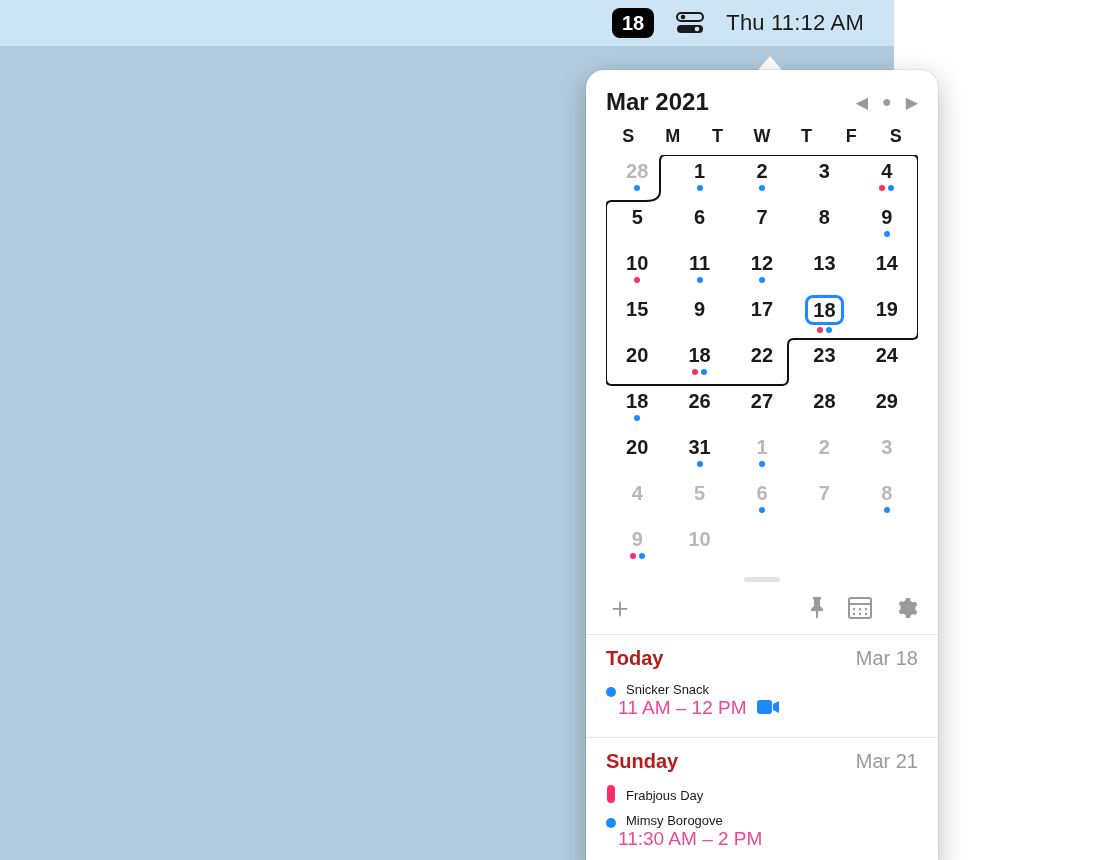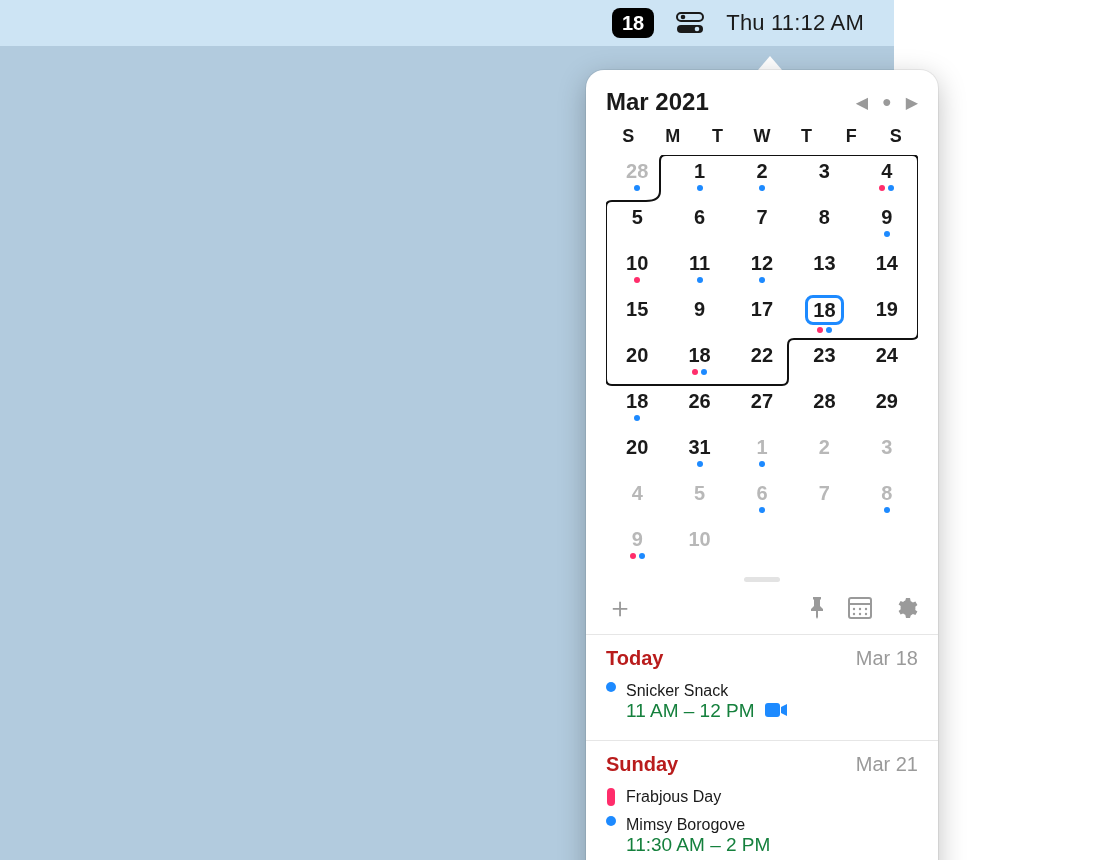--- a/index.html
+++ b/index.html
@@ -42,25 +42,25 @@
   .tools .btn{cursor:pointer}
   .plus{font-size:28px;line-height:22px;font-weight:400}
 
   .divider{height:1px;background:#e6e6e6;margin:0 -20px}
 
   .section{padding:12px 0}
   .sec-hdr{display:flex;justify-content:space-between;align-items:baseline;margin-bottom:8px}
   .sec-hdr .ttl{font-weight:700;font-size:20px;color:#b91c1c}
   .sec-hdr .sub{color:#9a9a9a;font-size:20px}
   .event{padding:4px 0 6px 0}
-  .ev-title{display:flex;align-items:flex-start;gap:10px;font-size:16px;color:#1a1a1a}
+  .ev-title{display:flex;align-items:flex-end;gap:10px;font-size:13px;color:#1a1a1a}
   .ev-dot{width:10px;height:10px;border-radius:50%}
   .ev-dot.b{background:#1d8aff}
   .ev-pill{width:8px;height:18px;border-radius:4px;background:#ff2d6b;margin-left:1px;margin-right:1px}
-  .ev-time{margin-left:20px;color:#15803d;font-size:19px;display:flex;align-items:center;gap:10px}
+  .ev-time{margin-left:12px;color:#ec4899;font-size:19px;display:flex;align-items:center;gap:10px}
   .vid-icon{color:#1d8aff}
 </style>
 </head>
 <body>
 
 <div class="desktop">
   <div class="menubar">
     <div class="badge">18</div>
     <div class="cc-icon">
       <svg width="28" height="22" viewBox="0 0 28 22">

